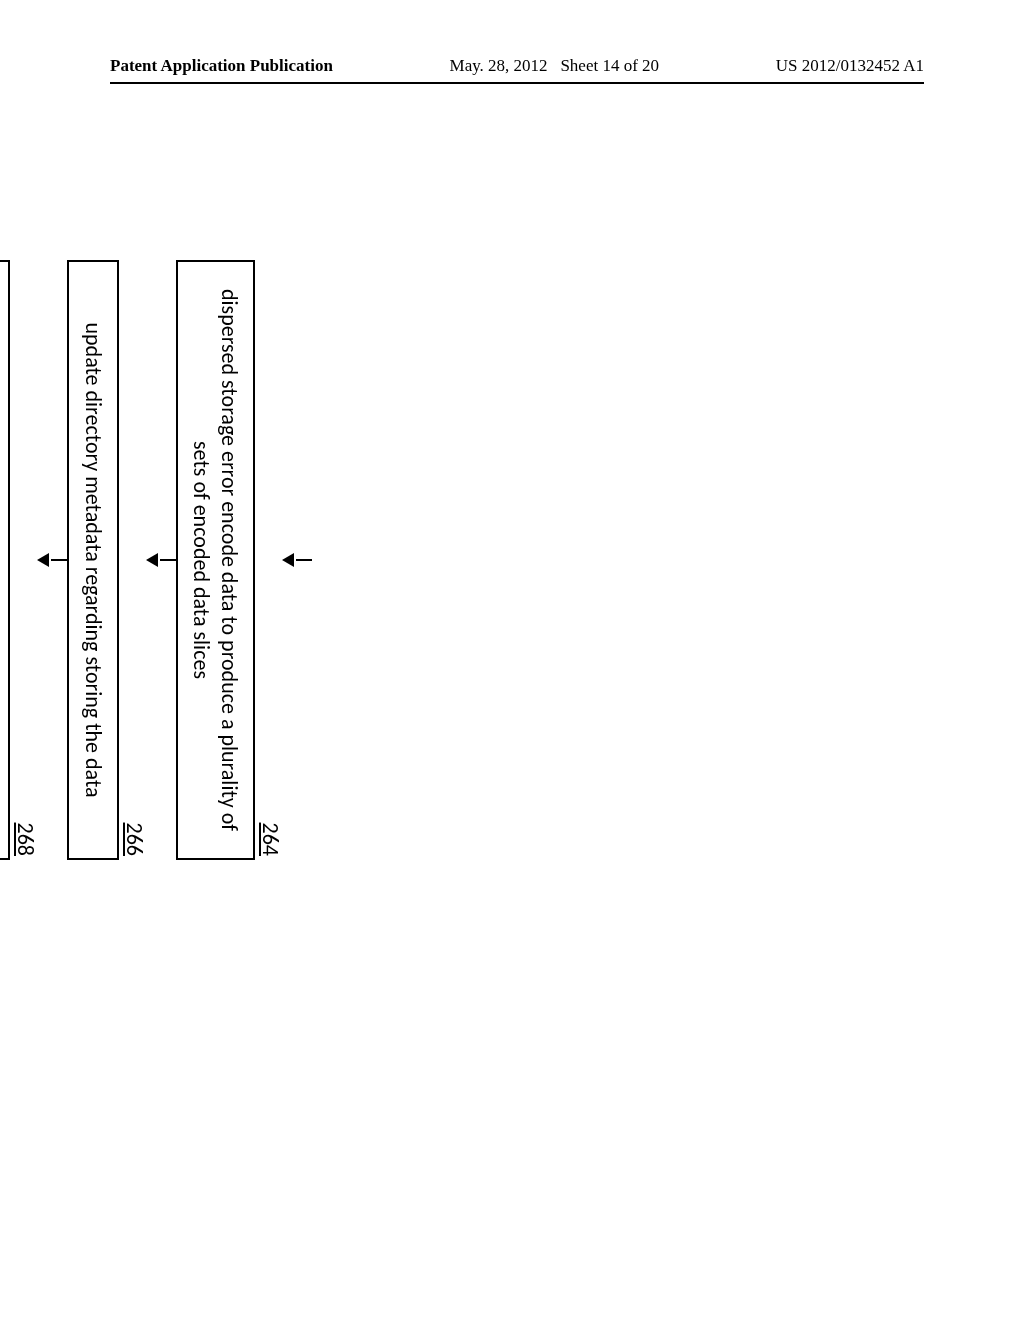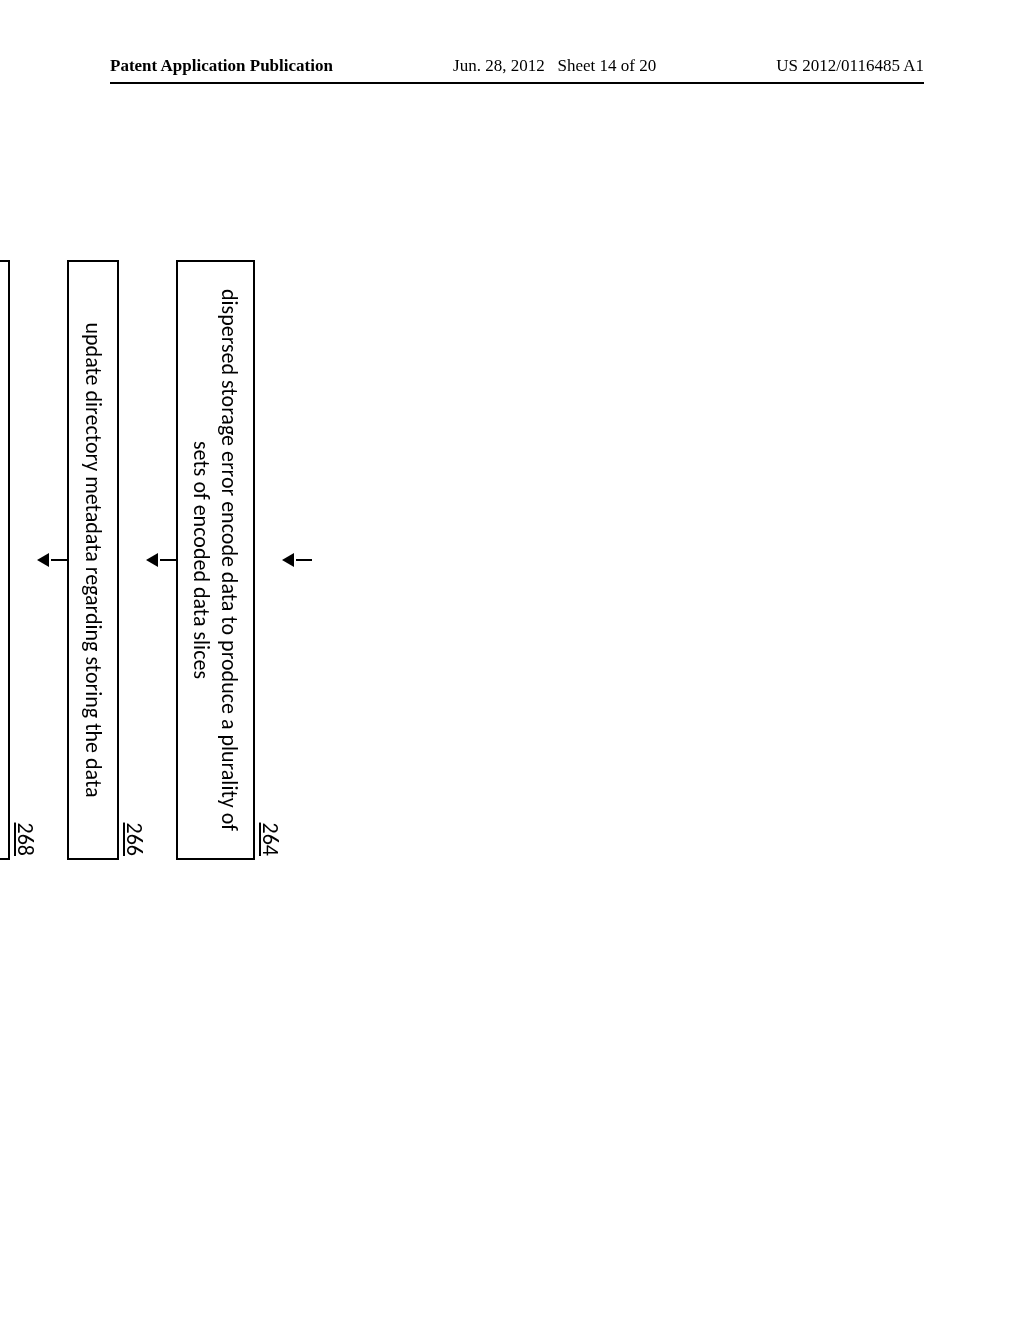--- a/index.html
+++ b/index.html
@@ -86,24 +86,24 @@
   }
 </style>
 </head>
 <body>
 
 <div class="page">
 
   <div class="header-bar">
     <span class="header-left">Patent Application Publication</span>
     <span class="header-mid">
-      <span>Jun. 28, 2012</span>&nbsp;&nbsp;
+      <span>May. 28, 2012</span>&nbsp;&nbsp;
       <span>Sheet 14 of 20</span>
     </span>
-    <span class="header-right">US 2012/0116485 A1</span>
+    <span class="header-right">US 2012/0132452 A1</span>
   </div>
 
   <div class="figure-area">
     <div class="flow">
 
       <div class="arrow">
         <div class="arrow-line"></div>
           <div class="arrow-head"></div>
       </div>
       <div class="step-num">264</div>

